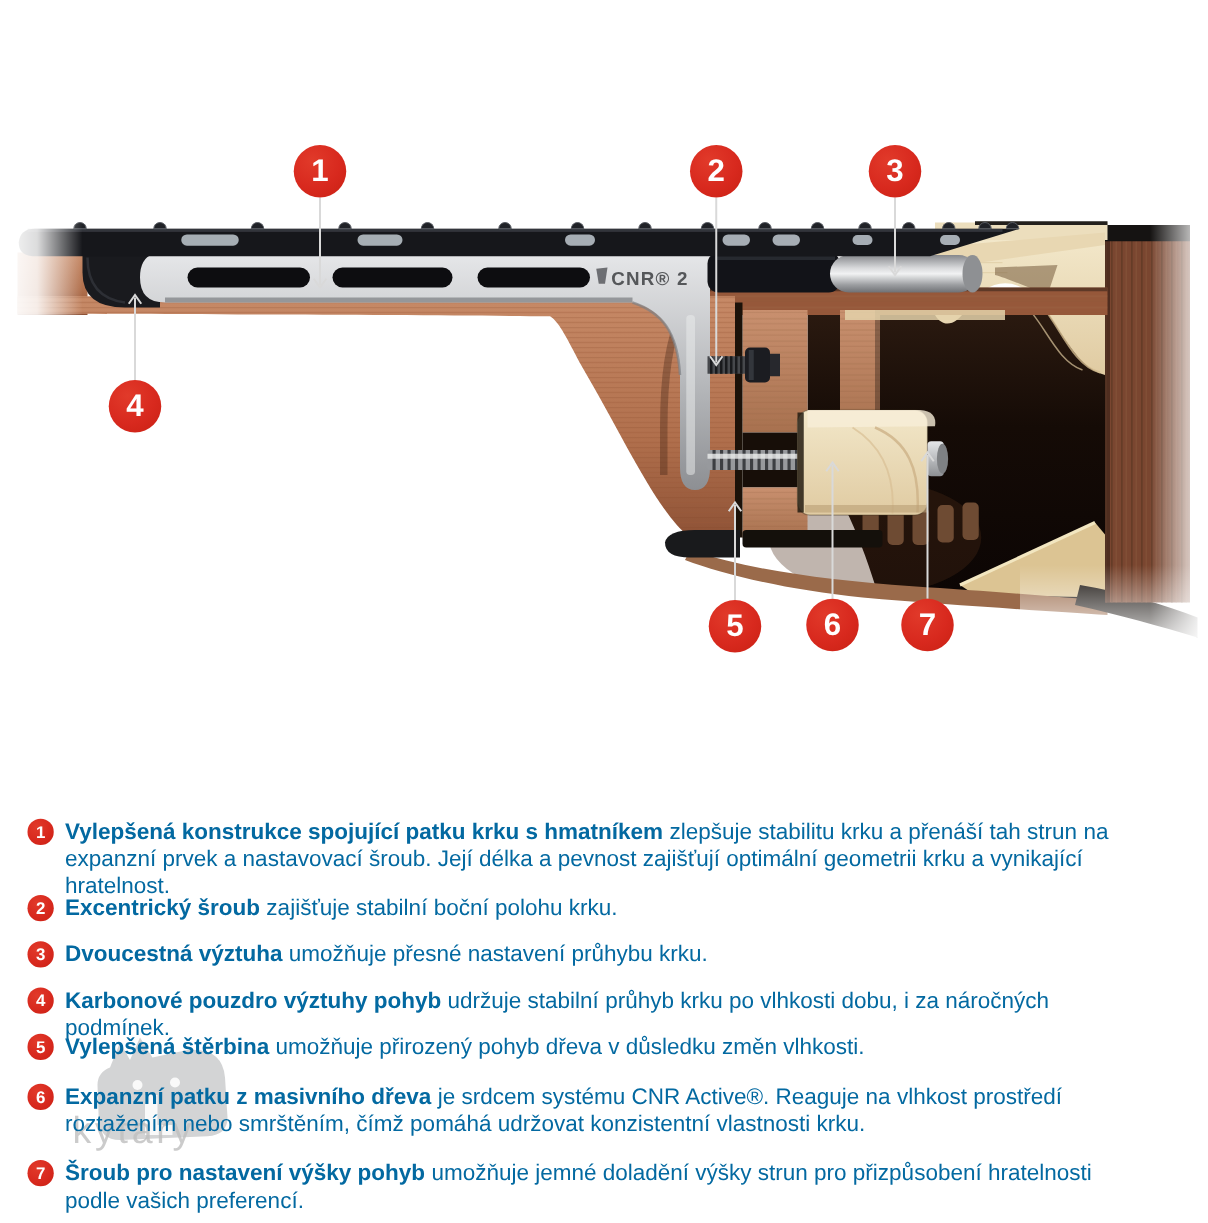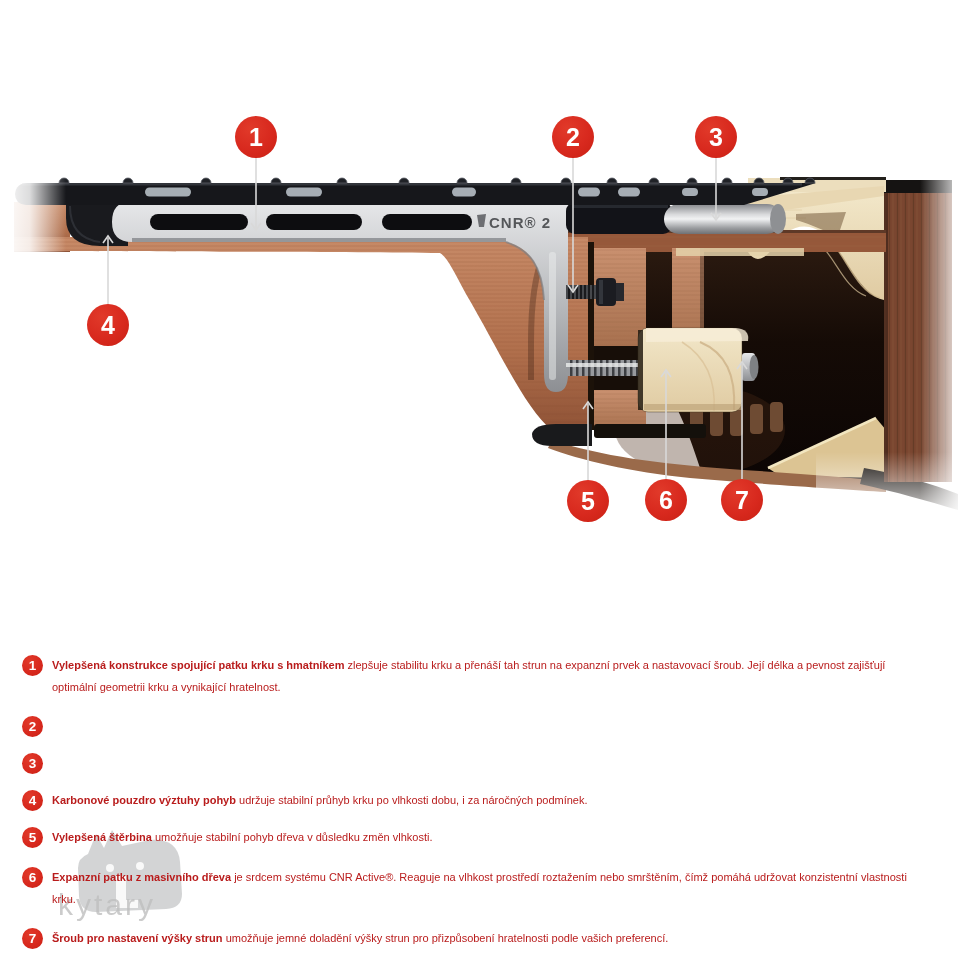--- a/index.html
+++ b/index.html
@@ -15,21 +15,21 @@
   .watermark{position:absolute;left:0;top:0;z-index:0;}
   .wm-logo{position:absolute;left:58px;top:812px;}
   .wm-text{position:absolute;left:58px;top:888px;font-size:30px;letter-spacing:3px;
            color:#bfbfbf;opacity:.8;font-weight:400;}
   
   .legend-row{position:absolute;left:22px;width:912px;display:flex;gap:9px;z-index:3;}
   .badge{flex:0 0 21px;width:21px;height:21px;border-radius:50%;
          background:radial-gradient(circle at 36% 30%, #e13a2a 0%, #d8291e 55%, #c92013 100%);
          color:#fff;display:flex;align-items:center;justify-content:center;
          font-size:13.5px;font-weight:700;}
-  .legend-text{max-width:862px;font-size:11px;line-height:21.5px;color:#b91c1c;}
+  .legend-text{max-width:862px;font-size:18px;line-height:21.5px;color:#0369a1;}
   .legend-text b{font-weight:700;}
 </style>
 </head>
 <body>
 
 <div class="page">
 
   <div class="watermark">
     <svg class="wm-logo" width="140" height="104" viewBox="0 0 140 104">
       <path d="M30,42 L38,22 L46,36 L54,18 L64,34 L92,28 Q120,26 122,50 L124,82 Q124,96 108,97 L38,100 Q22,100 21,84 L20,56 Q20,46 30,42 Z" fill="#a7a9ac" opacity="0.5"></path>
@@ -330,34 +330,36 @@
   <div class="callout" style="left:721px;top:479px">
       <span>7</span>
     </div>
 
   <div class="legend-row" style="top:655px">
     <div class="badge">1</div>
     <div class="legend-text"><b>Vylepšená konstrukce spojující patku krku s hmatníkem</b> <span>zlepšuje stabilitu krku a přenáší tah strun na expanzní prvek a nastavovací šroub. Její délka a pevnost zajišťují optimální geometrii krku a vynikající hratelnost.</span></div>
   </div>
   <div class="legend-row" style="top:716px">
     <div class="badge">2</div>
+    <div class="legend-text"><b>Excentrický šroub</b> <span>zajišťuje stabilní boční polohu krku.</span></div>
   </div>
   <div class="legend-row" style="top:753px">
     <div class="badge">3</div>
+    <div class="legend-text"><b>Dvoucestná výztuha</b> <span>umožňuje přesné nastavení průhybu krku.</span></div>
   </div>
   <div class="legend-row" style="top:790px">
     <div class="badge">4</div>
     <div class="legend-text"><b>Karbonové pouzdro výztuhy pohyb</b> <span>udržuje stabilní průhyb krku po vlhkosti dobu, i za náročných podmínek.</span></div>
   </div>
   <div class="legend-row" style="top:827px">
     <div class="badge">5</div>
-    <div class="legend-text"><b>Vylepšená štěrbina</b> <span>umožňuje stabilní pohyb dřeva v důsledku změn vlhkosti.</span></div>
+    <div class="legend-text"><b>Vylepšená štěrbina</b> <span>umožňuje přirozený pohyb dřeva v důsledku změn vlhkosti.</span></div>
   </div>
   <div class="legend-row" style="top:867px">
     <div class="badge">6</div>
     <div class="legend-text"><b>Expanzní patku z masivního dřeva</b> <span>je srdcem systému CNR Active®. Reaguje na vlhkost prostředí roztažením nebo smrštěním, čímž pomáhá udržovat konzistentní vlastnosti krku.</span></div>
   </div>
   <div class="legend-row" style="top:928px">
     <div class="badge">7</div>
-    <div class="legend-text"><b>Šroub pro nastavení výšky strun</b> <span>umožňuje jemné doladění výšky strun pro přizpůsobení hratelnosti podle vašich preferencí.</span></div>
+    <div class="legend-text"><b>Šroub pro nastavení výšky pohyb</b> <span>umožňuje jemné doladění výšky strun pro přizpůsobení hratelnosti podle vašich preferencí.</span></div>
   </div>
 
 </div>
 
 </body></html>

